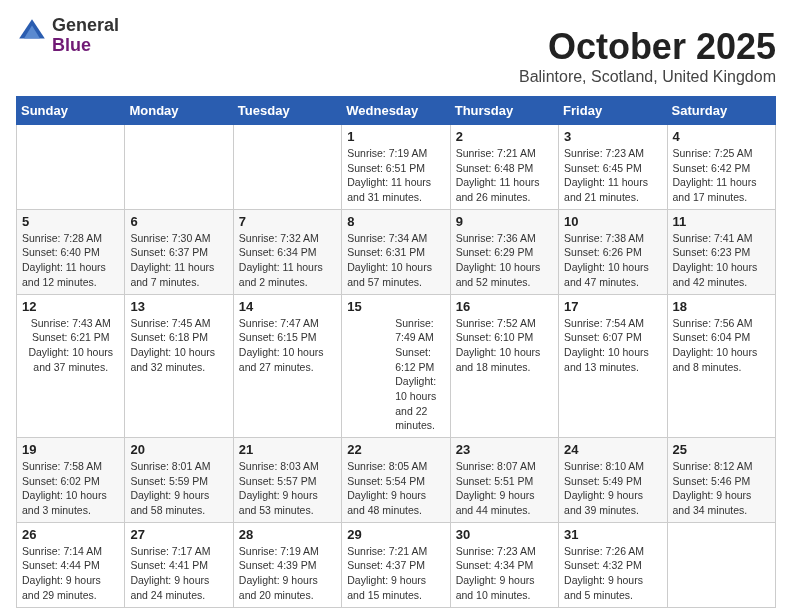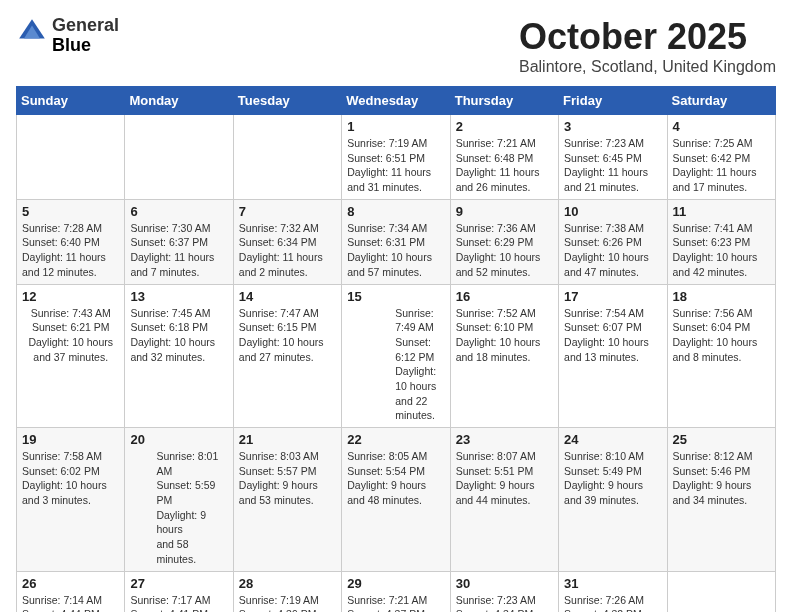--- a/index.html
+++ b/index.html
@@ -27,28 +27,29 @@
       line-height: 1.1;
     }
     .logo-general {
       font-size: 18px;
       font-weight: bold;
       color: #333;
     }
     .logo-blue {
       font-size: 18px;
       font-weight: bold;
-      color: #000000;
+      color: #701a75;
     }
     .logo-icon {
       width: 32px;
       height: 32px;
     }
     .title-block {
-      text-align: left;
+      text-align: right;
+      margin-top: 10px;
     }
     .month-title {
       font-size: 36px;
       font-weight: bold;
       color: #222;
     }
     .location {
       font-size: 16px;
       color: #444;
     }
@@ -266,21 +267,21 @@
       <tr class="row-alt">
         <td>
           <span class="day-num">19</span>
           <div class="day-info" style="white-space: pre-line;">Sunrise: 7:58 AM
 Sunset: 6:02 PM
 Daylight: 10 hours
 and 3 minutes.</div>
         </td>
         <td>
           <span class="day-num">20</span>
-          <div class="day-info" style="white-space: pre-line; margin-left: 26px;">Sunrise: 8:01 AM
+          <div class="day-info" style="white-space: pre-line;">Sunrise: 8:01 AM
 Sunset: 5:59 PM
 Daylight: 9 hours
 and 58 minutes.</div>
         </td>
         <td>
           <span class="day-num">21</span>
           <div class="day-info" style="white-space: pre-line;">Sunrise: 8:03 AM
 Sunset: 5:57 PM
 Daylight: 9 hours
 and 53 minutes.</div>

